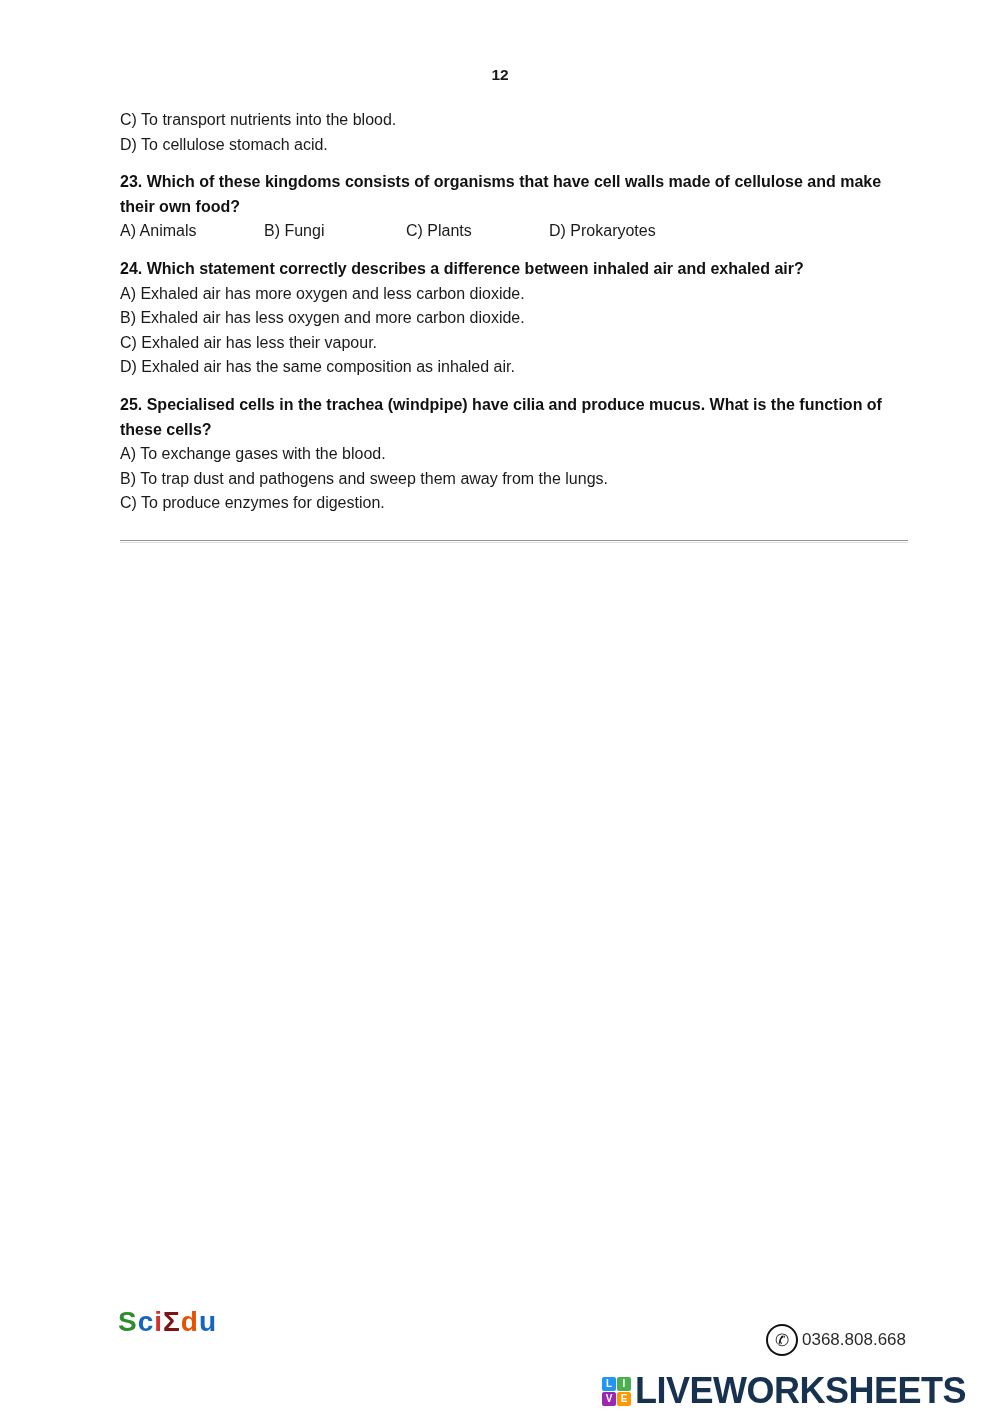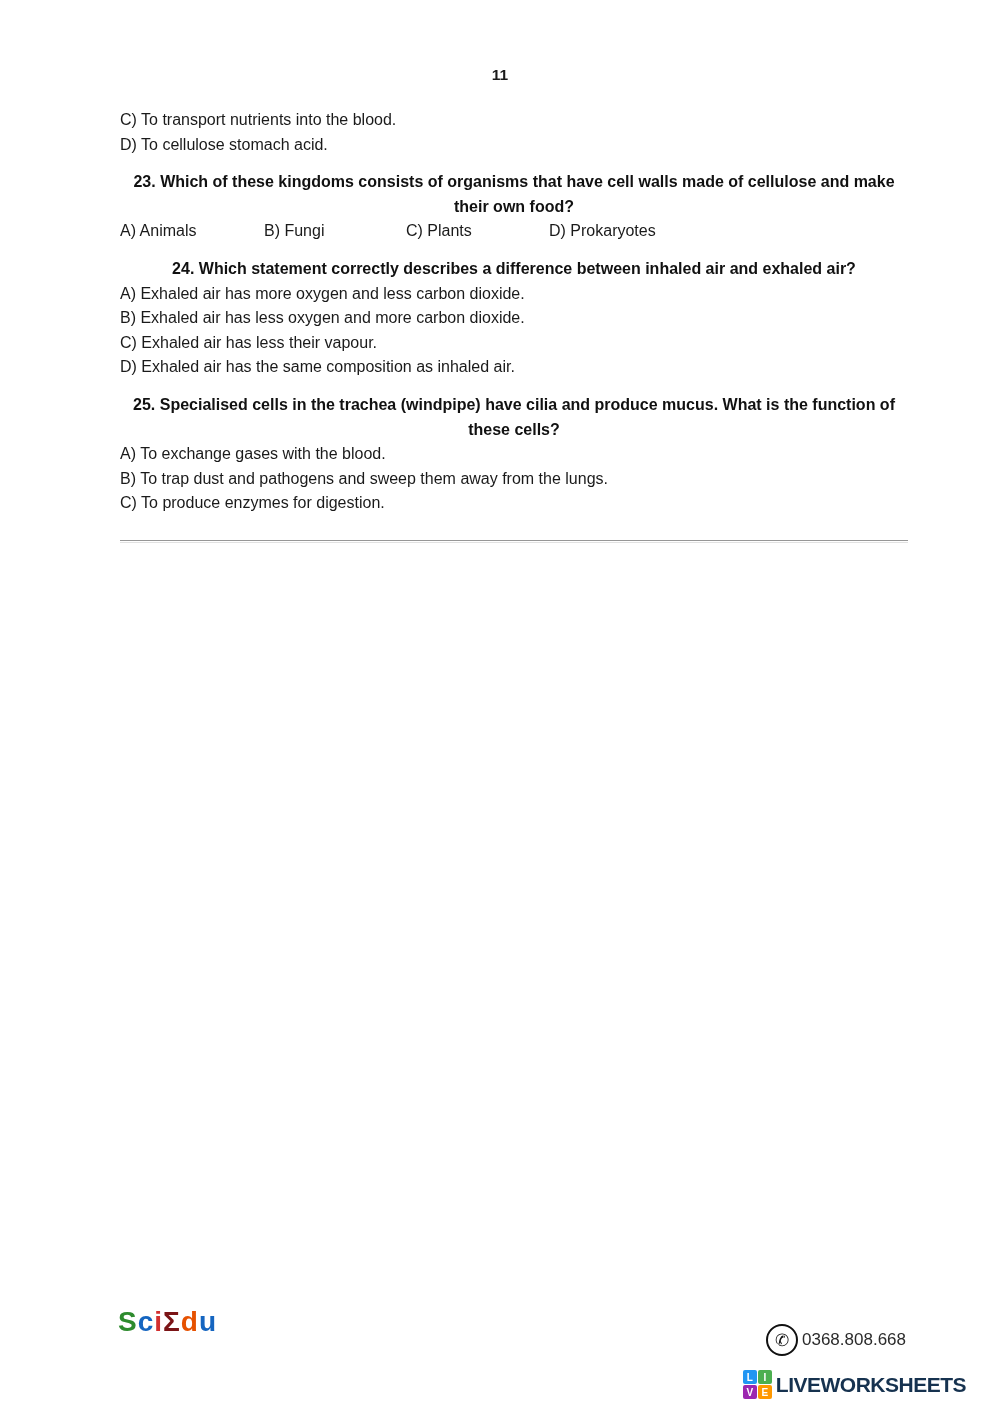--- a/index.html
+++ b/index.html
@@ -20,21 +20,21 @@
     font-size: 15.5px;
     line-height: 25px;
   }
   .content {
     position: absolute;
     left: 120px; right: 92px; top: 87px;
   }
   p { margin: 0; font-size: 16px; line-height: 24.6px; }
   .block { margin-top: 13px; }
   .block.first { margin-top: 21px; }
-  .q { font-weight: bold; color: #111111; text-align: center; }
+  .q { font-weight: bold; color: #111111; }
   .opt-inline { display: inline-block; }
   .w1 { width: 144px; }
   .w2 { width: 142px; }
   .w3 { width: 143px; }
   .divider {
     margin-top: 24px;
     height: 3px;
     border-top: 1px solid #979797;
     border-bottom: 1px solid #e2e2e2;
   }
@@ -81,31 +81,31 @@
   }
   .gcell {
     width: 14px; height: 14px;
     color: #ffffff;
     font-size: 10px;
     font-weight: bold;
     display: flex; align-items: center; justify-content: center;
     border-radius: 2px;
   }
   .lws-text {
-    font-size: 21px;
+    font-size: 36px;
     font-weight: 800;
     letter-spacing: -0.5px;
   }
 </style>
 </head>
 <body>
 
 <div class="page">
 
-  <div class="page-num">11</div>
+  <div class="page-num">12</div>
 
   <div class="content">
 
     <div class="block first">
       <p>C) To transport nutrients into the blood.</p>
       <p>D) To cellulose stomach acid.</p>
     </div>
 
     <div class="block">
       <p class="q">23. Which of these kingdoms consists of organisms that have cell walls made of cellulose and make their own food?</p>

